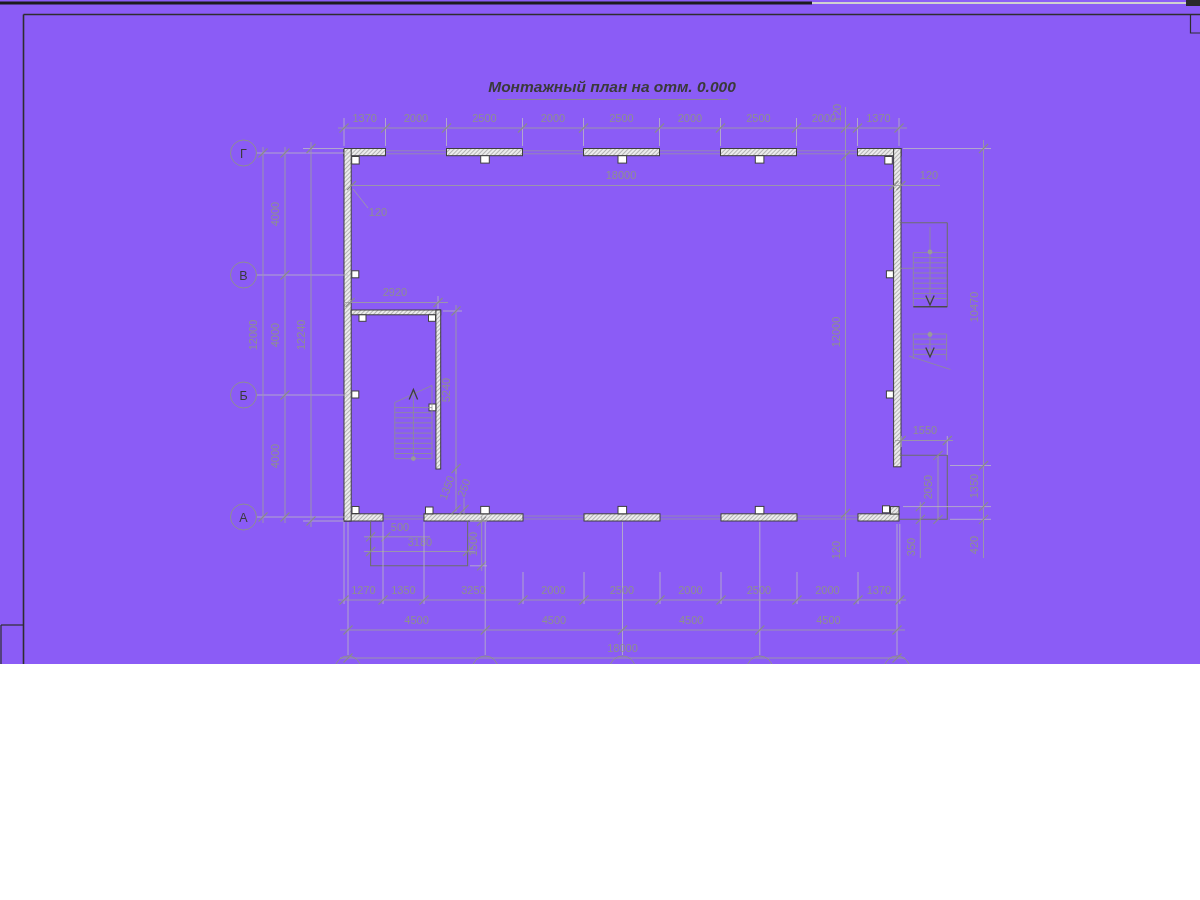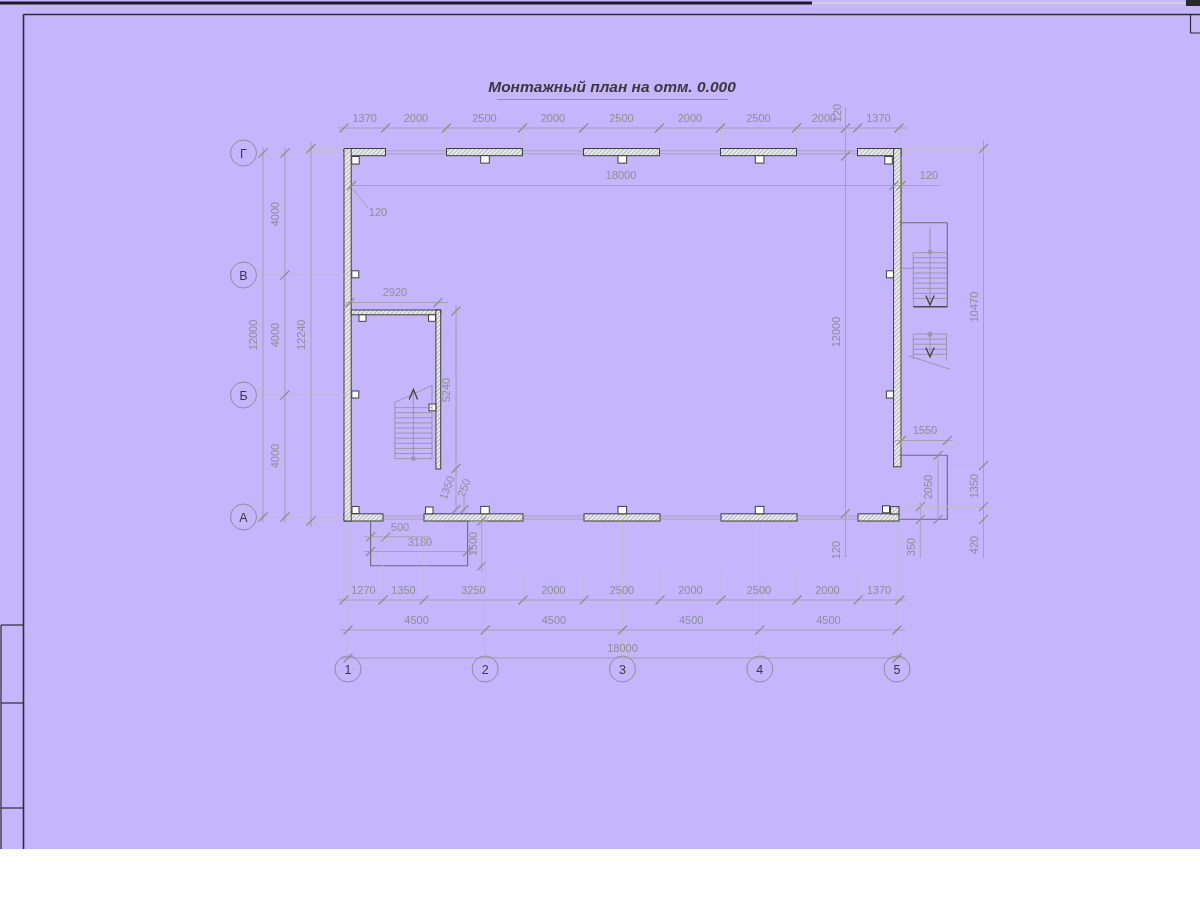--- a/index.html
+++ b/index.html
@@ -1,16 +1,16 @@
 <!DOCTYPE html>
 <html><head>
 <meta charset="utf-8">
 <style>
   html,body{margin:0;padding:0;background:#fff;}
-  .sheet{width:1200px;height:849px;position:relative;background:#c4b5fd;font-family:"Liberation Sans",sans-serif;}
+  .sheet{width:1200px;height:664px;position:relative;background:#8b5cf6;font-family:"Liberation Sans",sans-serif;}
   svg{display:block;}
   
   .e{stroke:#bfbfbf;stroke-width:.75;fill:none;}
   
   .d{stroke:#9e9e9e;stroke-width:.85;fill:none;}
   
   .g{stroke:#9a9a9a;stroke-width:.7;fill:none;}
   
   .w{fill:url(#hatch);stroke:#3f3f3f;stroke-width:1;}
   .tab{fill:#fff;stroke:#3f3f3f;stroke-width:1;}

